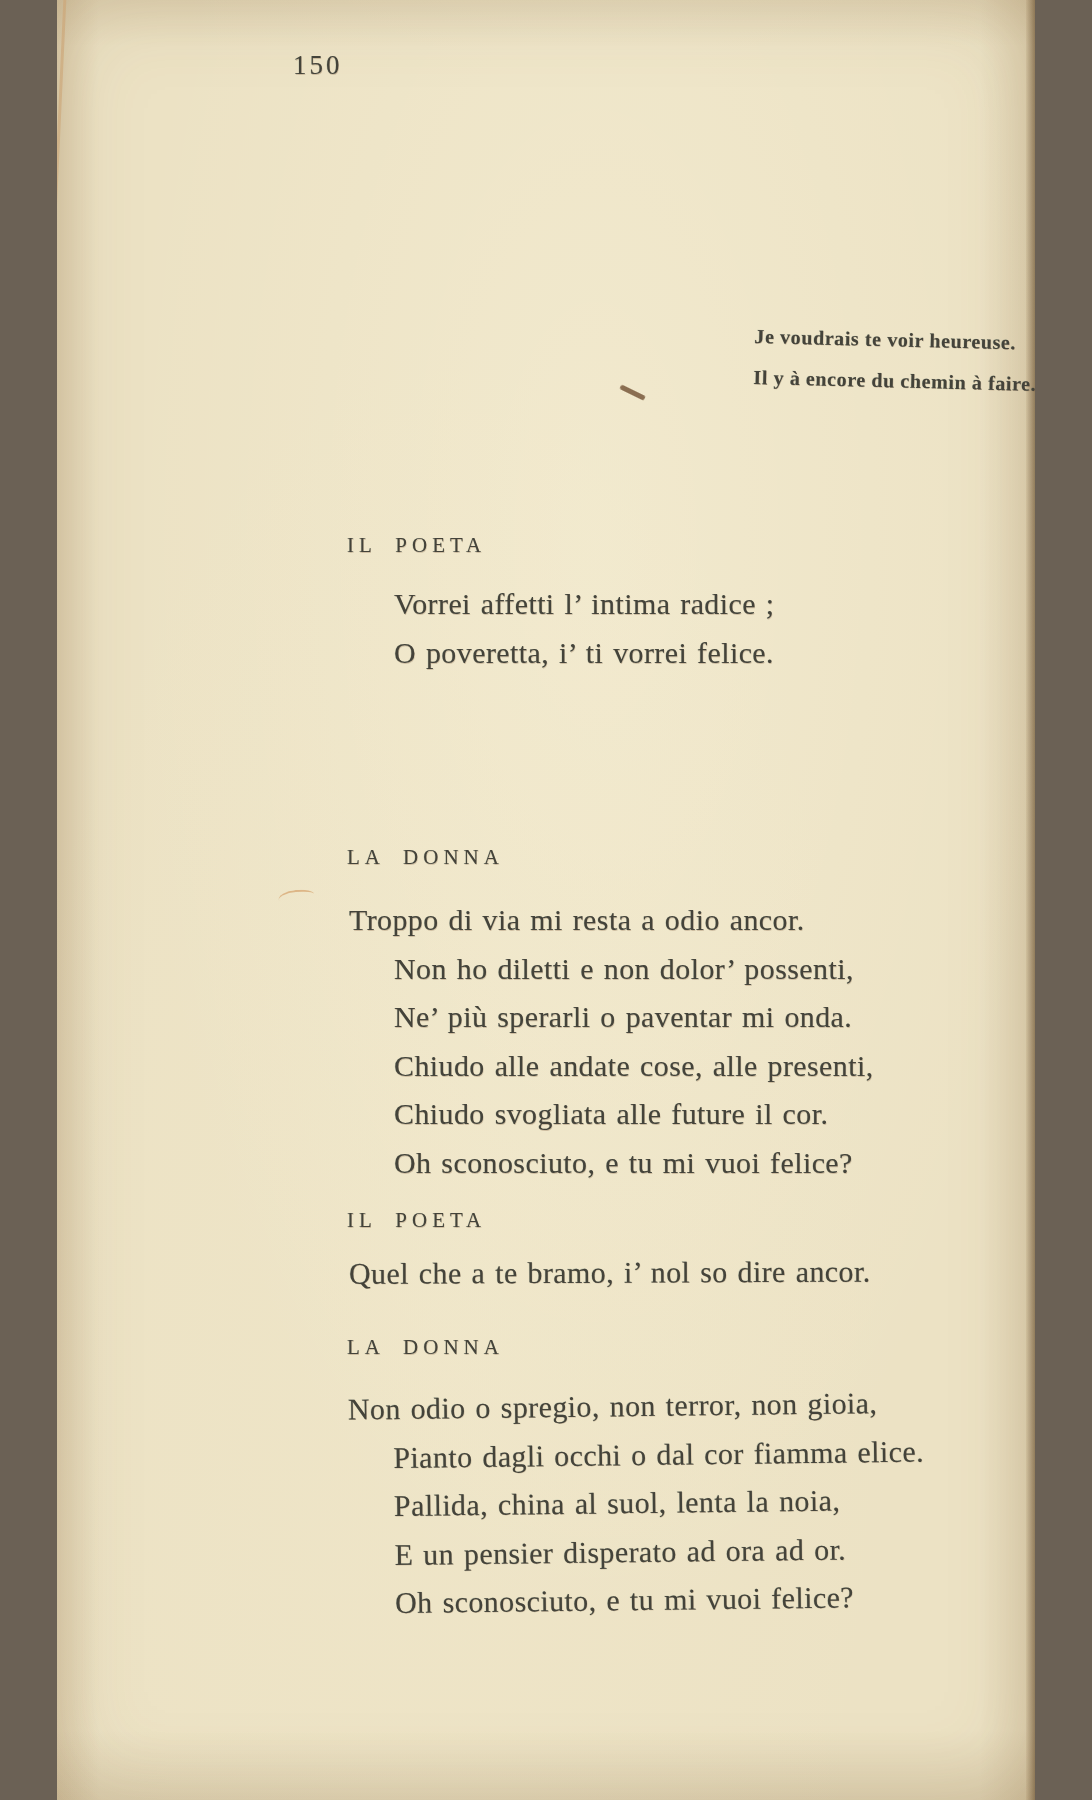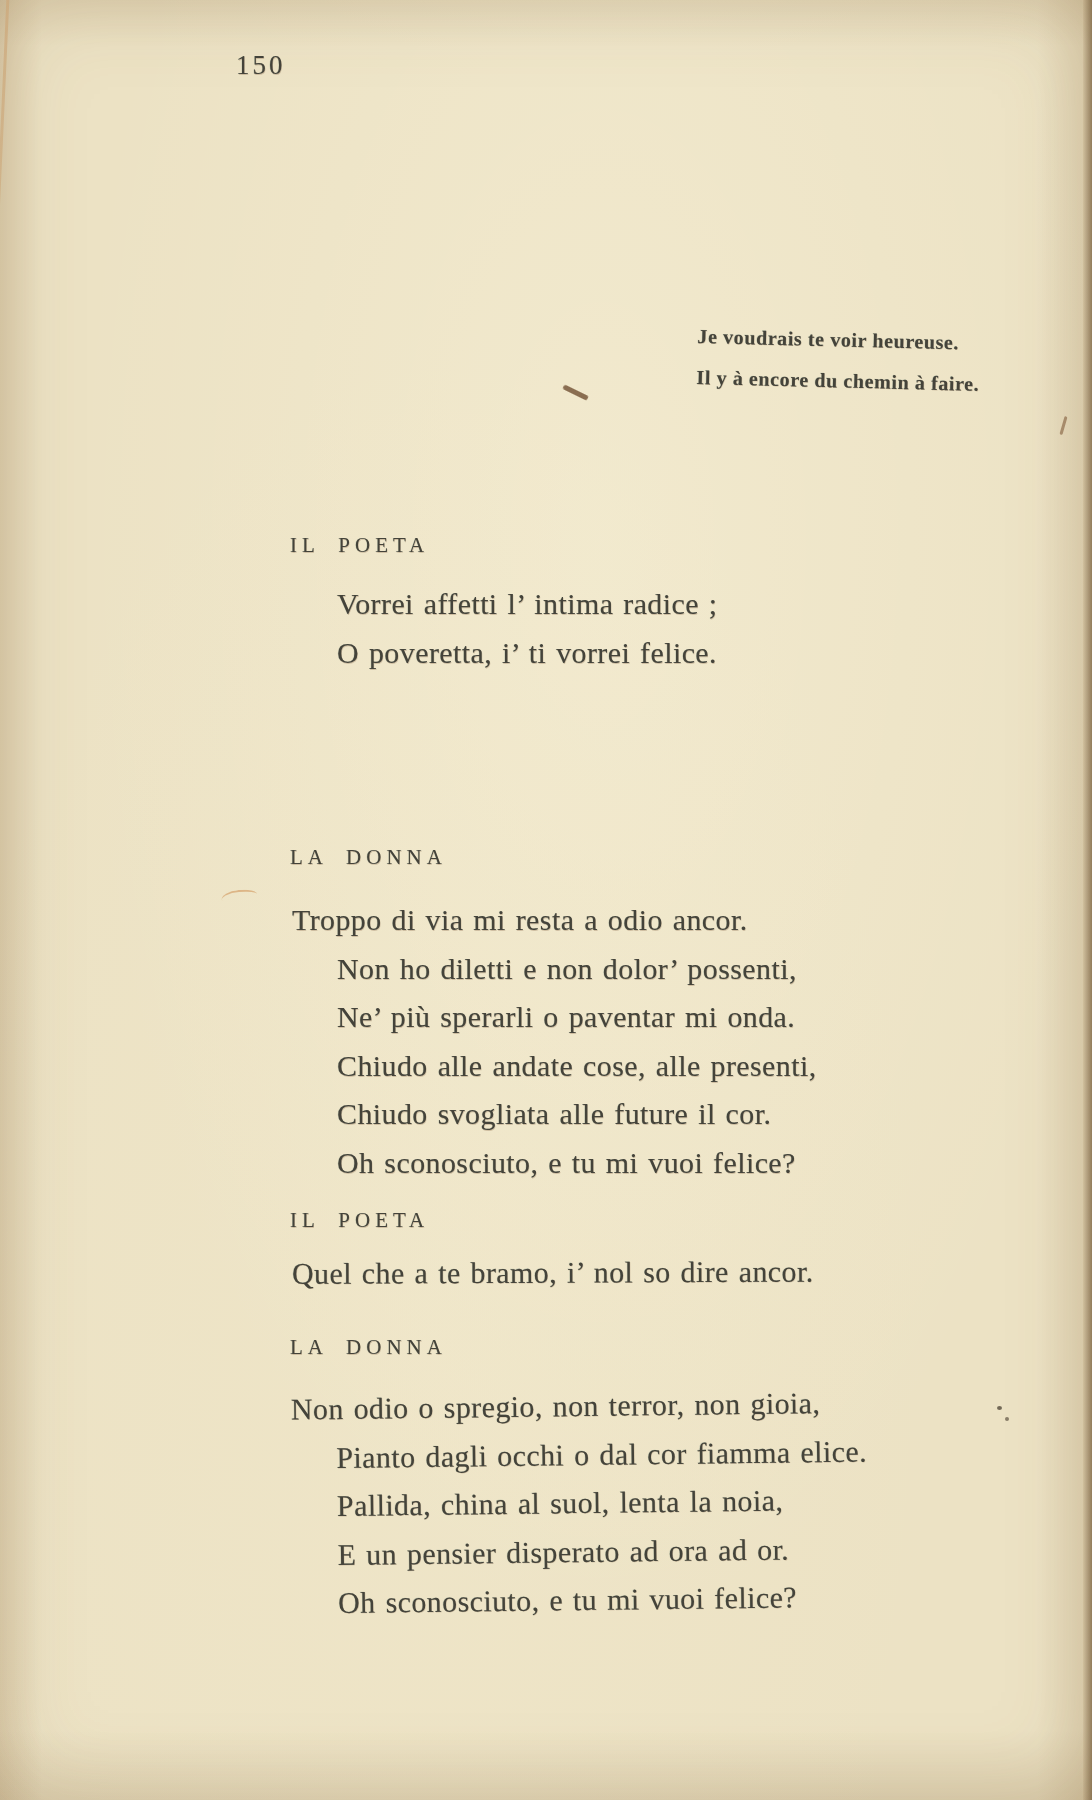--- a/index.html
+++ b/index.html
@@ -1,18 +1,18 @@
 <!DOCTYPE html>
 <html><head>
 <meta charset="utf-8">
 <style>
   html,body{margin:0;padding:0;background:#6b6155;}
   .page{
     position:relative;
-    width:1092px;height:1800px;
+    width:978px;height:1800px;
     margin:0 auto;
     overflow:hidden;
     background:
       radial-gradient(ellipse at 55% 30%, rgba(255,250,228,0.30), rgba(255,250,228,0) 62%),
       radial-gradient(ellipse at 40% 75%, rgba(246,238,210,0.25), rgba(246,238,210,0) 55%),
       linear-gradient(to right, rgba(165,132,88,0.22), rgba(165,132,88,0) 42px),
       linear-gradient(to left, rgba(150,118,72,0.18), rgba(150,118,72,0) 55px),
       linear-gradient(to bottom, rgba(160,128,84,0.14), rgba(160,128,84,0) 46px),
       linear-gradient(to top, rgba(150,120,76,0.16), rgba(150,120,76,0) 70px),
       #ece2c4;

